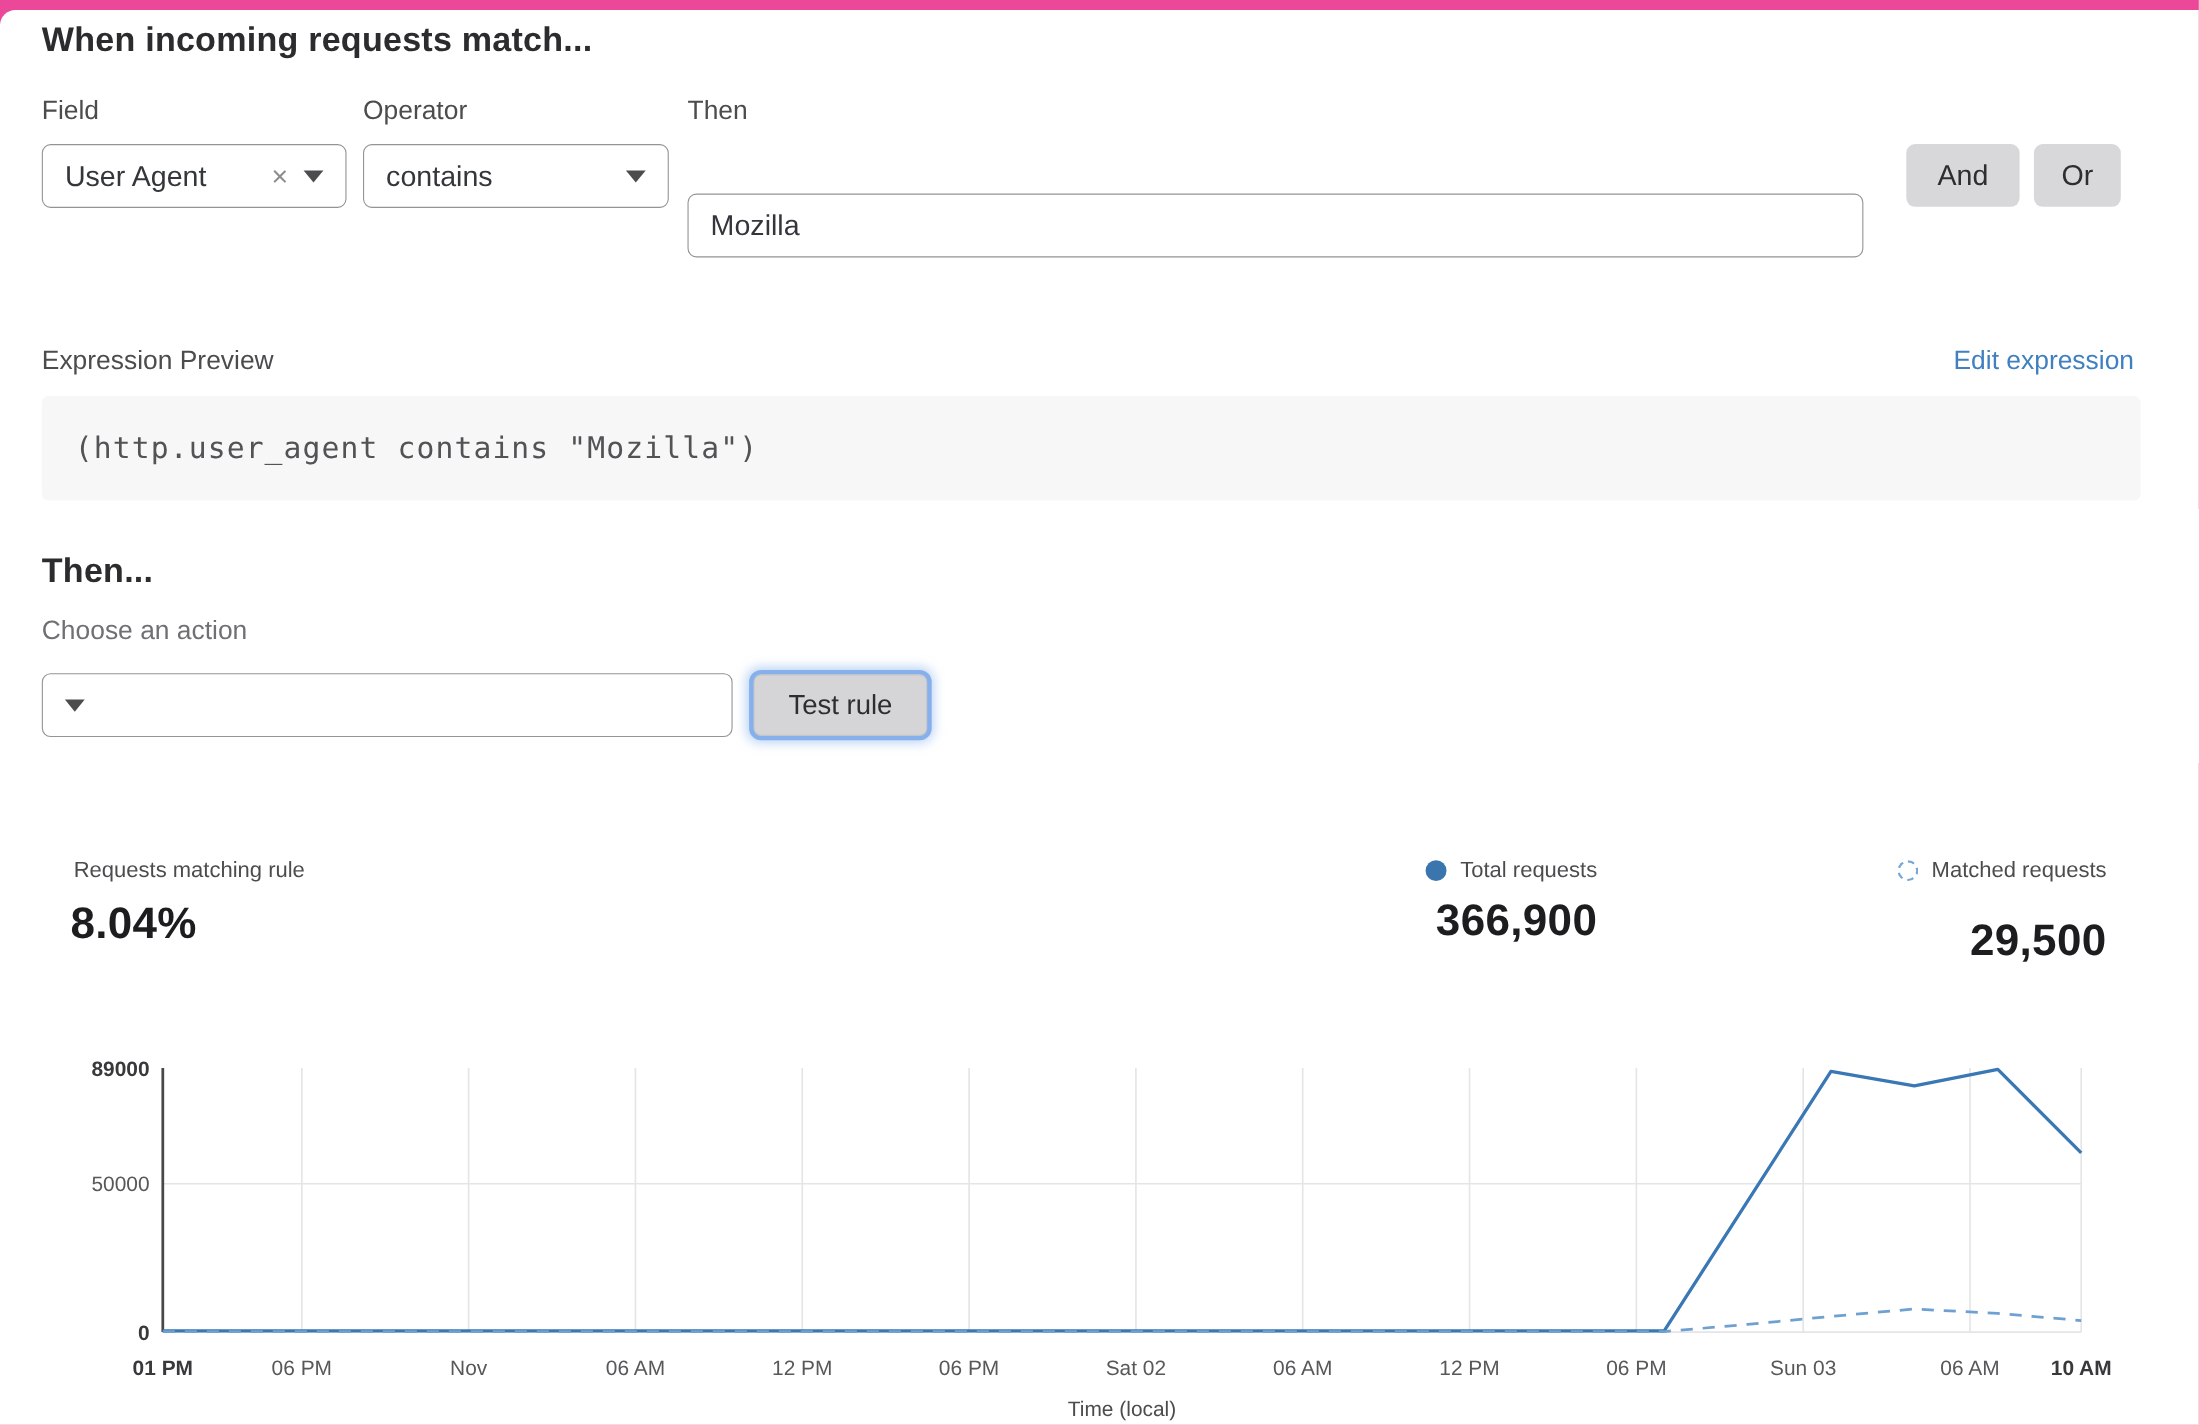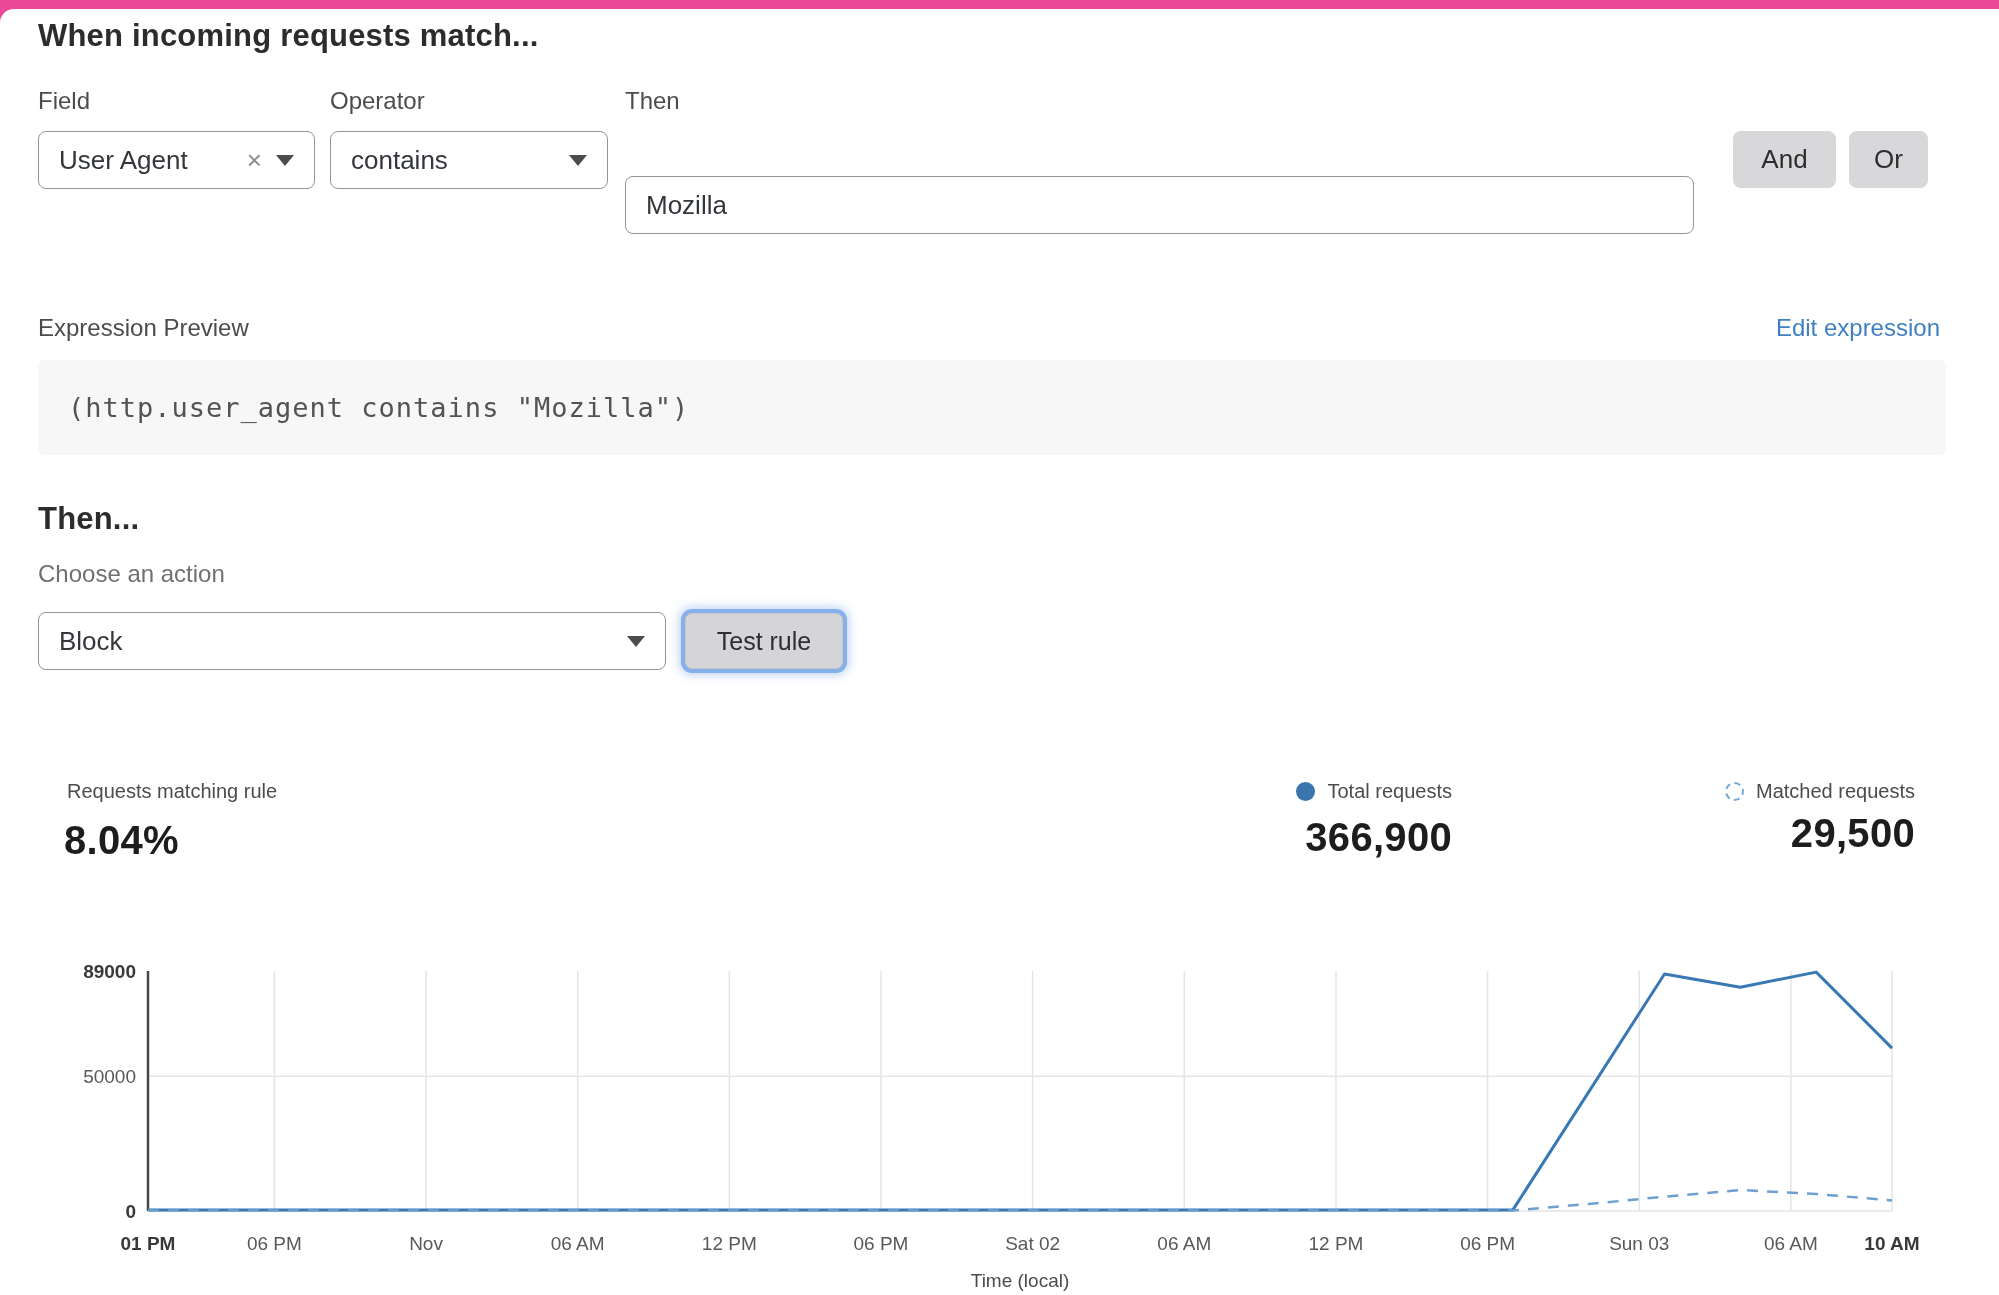--- a/index.html
+++ b/index.html
@@ -101,21 +101,20 @@
     <a class="abs link" style="right:59px; top:305px;">Edit expression</a>
 
     <div class="expr-box" style="left:38px; top:351px; width:1908px; height:95px;">
       <span class="expr-code">(http.user_agent contains "Mozilla")</span>
     </div>
 
     <div class="abs h1" style="left:38px; top:492px;">Then...</div>
     <div class="abs muted-label" style="left:38px; top:551px;">Choose an action</div>
 
     <div class="select" style="left:38px; top:603px; width:628px;">
-      <span class="grow">Block</span>
       <span class="caret"></span>
     </div>
 
     <button class="test-btn" style="left:685px; top:604px; width:158px; height:56px;">Test rule</button>
 
     <div class="abs stat-label" style="left:67px; top:771px;">Requests matching rule</div>
     <div class="abs stat-value" style="left:64px; top:809px;">8.04%</div>
 
     <div class="abs right-stat" style="right:547px; top:771px;">
       <div class="stat-label" style="justify-content:flex-end;">
@@ -123,21 +122,21 @@
         <span>Total requests</span>
       </div>
       <div class="stat-value" style="margin-top:12px;">366,900</div>
     </div>
 
     <div class="abs right-stat" style="right:84px; top:771px;">
       <div class="stat-label" style="justify-content:flex-end;">
         <span class="legend-dashed"></span>
         <span>Matched requests</span>
       </div>
-      <div class="stat-value" style="margin-top:8px;">29,500</div>
+      <div class="stat-value" style="margin-top:30px;">29,500</div>
     </div>
 
     <svg class="abs" style="left:0; top:921px;" width="1999" height="365" viewBox="0 0 1999 365">
         <line x1="148" y1="41" x2="148" y2="281" stroke="#e5e5e7" stroke-width="1.5"></line>
         <line x1="274.3768115942029" y1="41" x2="274.3768115942029" y2="281" stroke="#e5e5e7" stroke-width="1.5"></line>
         <line x1="426.0289855072464" y1="41" x2="426.0289855072464" y2="281" stroke="#e5e5e7" stroke-width="1.5"></line>
         <line x1="577.6811594202899" y1="41" x2="577.6811594202899" y2="281" stroke="#e5e5e7" stroke-width="1.5"></line>
         <line x1="729.3333333333334" y1="41" x2="729.3333333333334" y2="281" stroke="#e5e5e7" stroke-width="1.5"></line>
         <line x1="880.9855072463768" y1="41" x2="880.9855072463768" y2="281" stroke="#e5e5e7" stroke-width="1.5"></line>
         <line x1="1032.6376811594203" y1="41" x2="1032.6376811594203" y2="281" stroke="#e5e5e7" stroke-width="1.5"></line>

